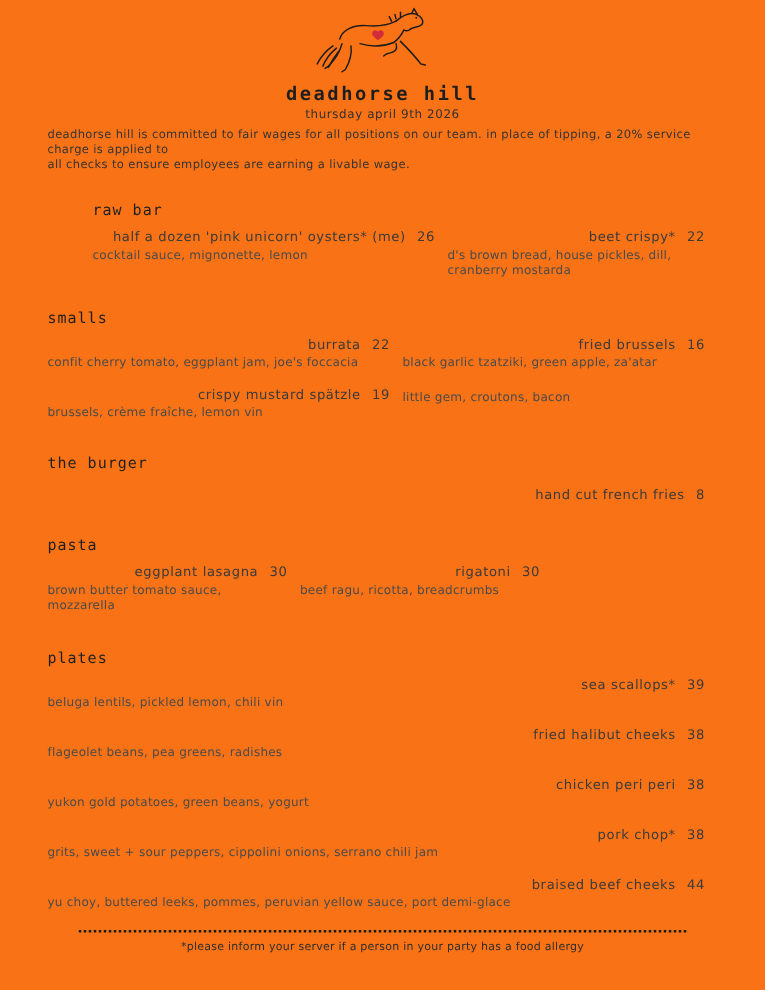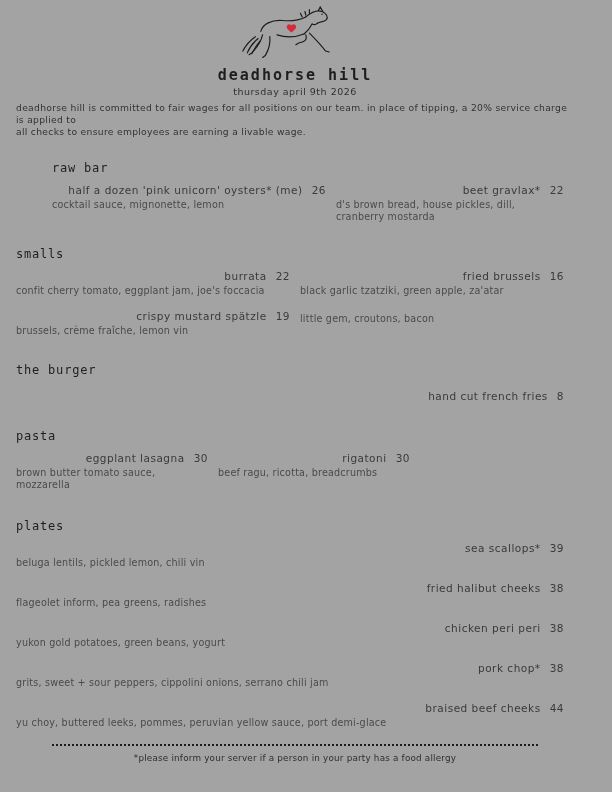--- a/index.html
+++ b/index.html
@@ -1,19 +1,19 @@
 <!DOCTYPE html>
 <html><head>
 <meta charset="utf-8">
 <style>
   html,body { margin:0; padding:0; background:#ffffff; }
   .page {
-    width:612px; height:792px; margin:0 auto; background:#a3a3a3;
+    width:612px; height:792px; margin:0 auto; background:#f97316;
     font-family:"DejaVu Sans", sans-serif; color:#3d3d3d;
-    box-sizing:border-box; padding:6px 38px 0 16px; position:relative;
+    box-sizing:border-box; padding:6px 38px 0 38px; position:relative;
     overflow:hidden;
   }
   .logo-wrap { text-align:center; }
   .logo-wrap svg { display:inline-block; }
   .brand-title {
     font-family:"DejaVu Sans Mono", monospace; font-weight:700;
     font-size:15px; letter-spacing:2px; text-align:center; color:#1e1e1e;
     margin-top:0px;
   }
   .brand-date { font-size:9.5px; text-align:center; letter-spacing:0.5px; color:#303030; margin-top:2px; }
@@ -95,21 +95,21 @@
     <div class="section-title">raw bar</div>
     <div class="items cols2">
       <div class="item">
         <div class="item-line">
           <span>half a dozen 'pink unicorn' oysters* (me)</span><span class="item-price">26</span>
         </div>
         <div class="item-desc">cocktail sauce, mignonette, lemon</div>
       </div>
       <div class="item">
         <div class="item-line">
-          <span>beet gravlax*</span><span class="item-price">22</span>
+          <span>beet crispy*</span><span class="item-price">22</span>
         </div>
         <div class="item-desc">d's brown bread, house pickles, dill, cranberry mostarda</div>
       </div>
     </div>
   </div>
 
   <div class="sec-smalls">
     <div class="section-title">smalls</div>
     <div class="items cols2">
       <div class="item">
@@ -173,21 +173,21 @@
       <div class="item">
         <div class="item-line">
           <span>sea scallops*</span><span class="item-price">39</span>
         </div>
         <div class="item-desc">beluga lentils, pickled lemon, chili vin</div>
       </div>
       <div class="item row-gap">
         <div class="item-line">
           <span>fried halibut cheeks</span><span class="item-price">38</span>
         </div>
-        <div class="item-desc">flageolet inform, pea greens, radishes</div>
+        <div class="item-desc">flageolet beans, pea greens, radishes</div>
       </div>
       <div class="item row-gap">
         <div class="item-line">
           <span>chicken peri peri</span><span class="item-price">38</span>
         </div>
         <div class="item-desc">yukon gold potatoes, green beans, yogurt</div>
       </div>
       <div class="item row-gap">
         <div class="item-line">
           <span>pork chop*</span><span class="item-price">38</span>

